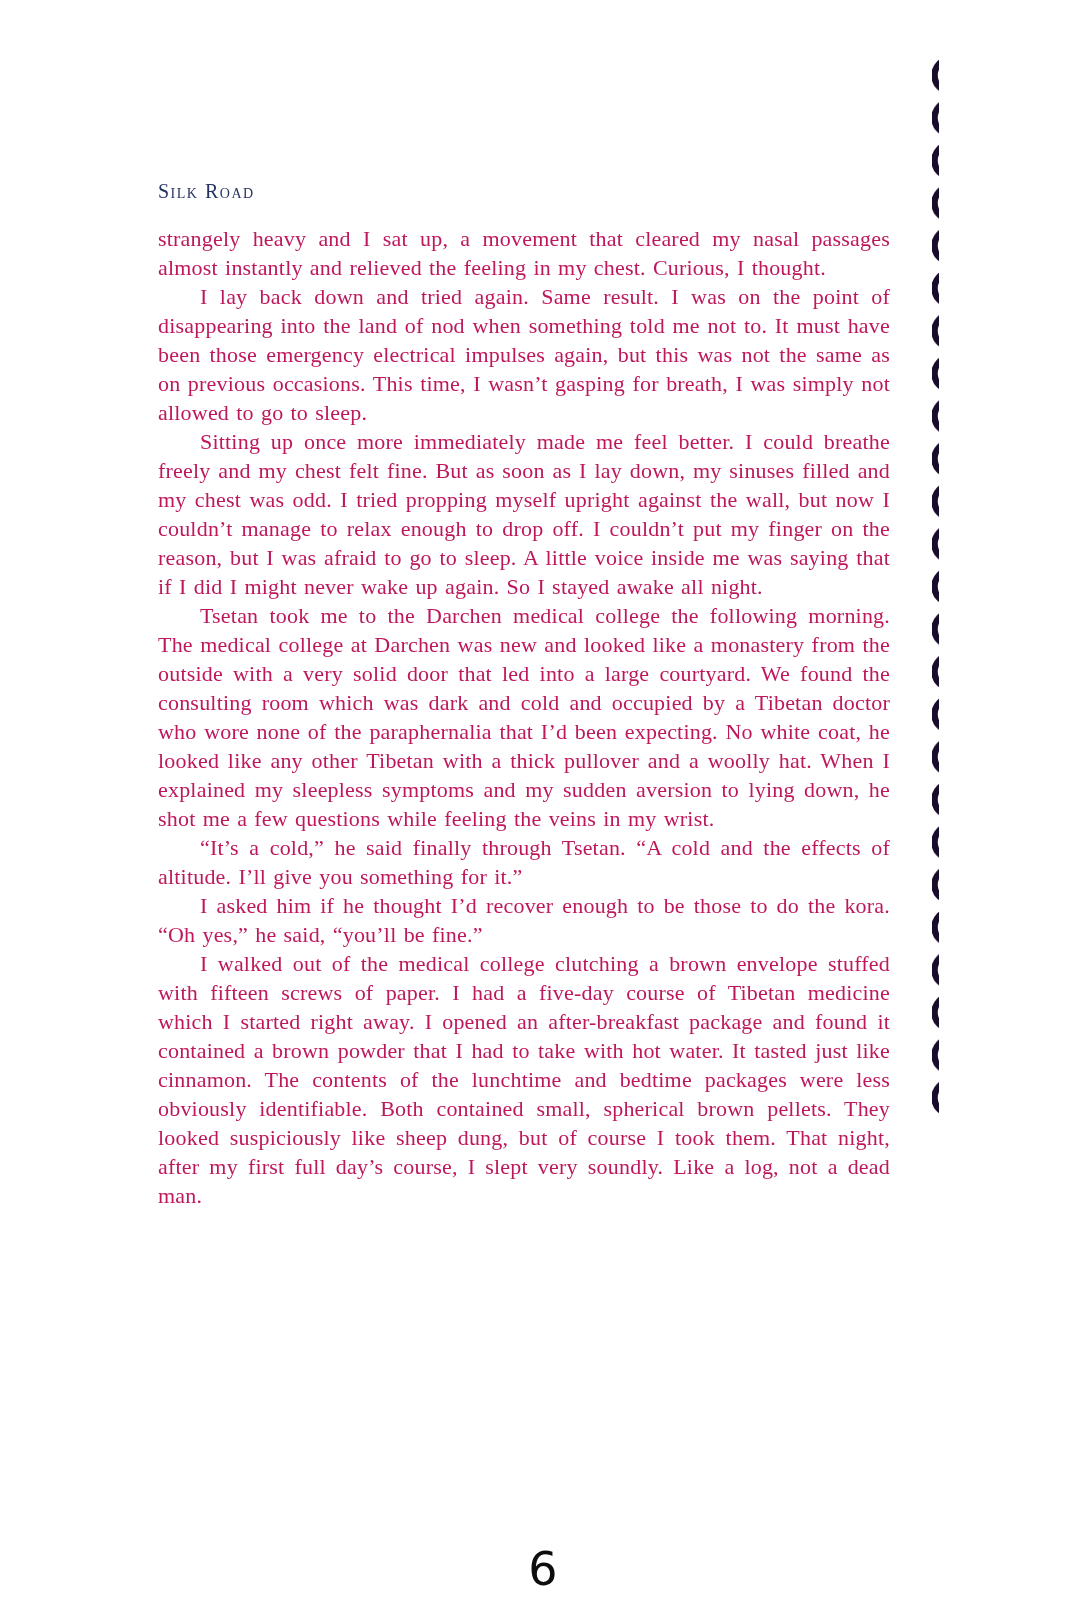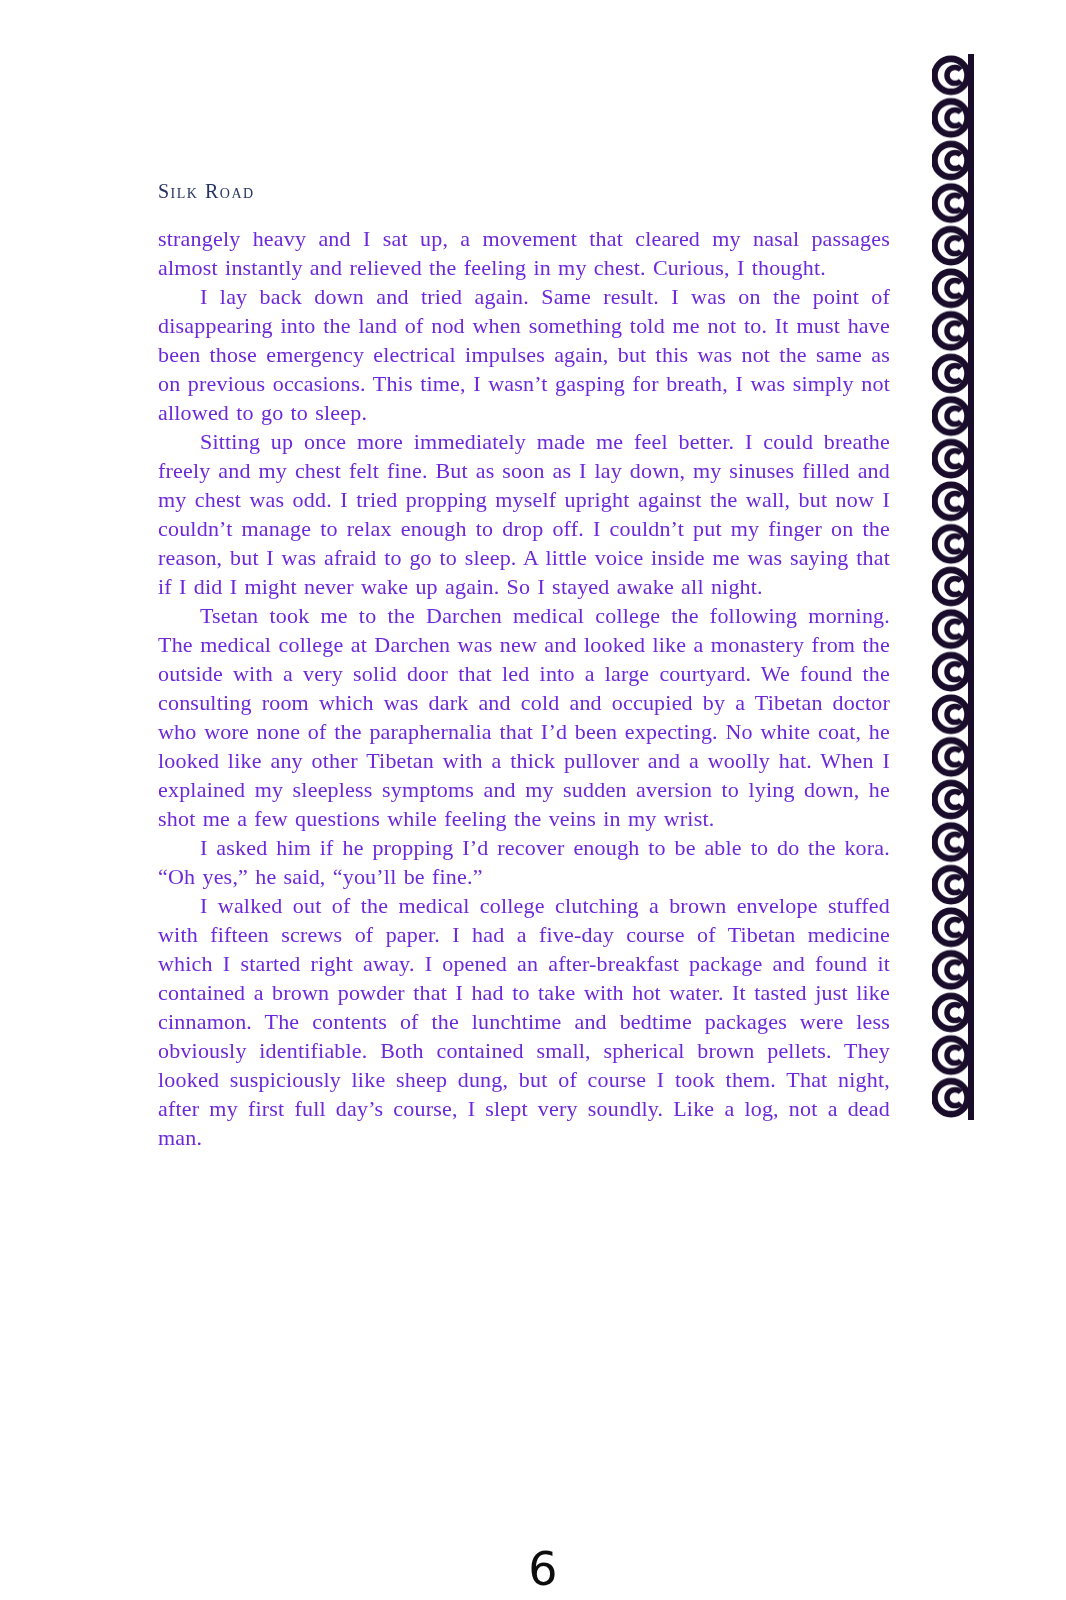--- a/index.html
+++ b/index.html
@@ -3,37 +3,36 @@
 <meta charset="utf-8">
 <style>
   html, body { margin: 0; padding: 0; background: #ffffff; }
   .page {
     position: relative;
     width: 939px;
     height: 1600px;
     background: #ffffff;
     overflow: hidden;
     font-family: "Liberation Serif", serif;
-    padding-left: 36px;
   }
   .running-header {
     position: absolute;
     left: 158px;
     top: 180px;
     font-size: 20px;
     font-variant-caps: small-caps;
     letter-spacing: 1.5px;
     color: #25345f;
   }
   .text-block {
     position: absolute;
     left: 158px;
     top: 224px;
     width: 732px;
-    color: #6d28d9;
+    color: #be185d;
     font-size: 22px;
     line-height: 29px;
     text-align: justify;
     letter-spacing: 0.2px;
     word-spacing: 1.5px;
   }
   .text-block p { margin: 0; }
   .text-block p.indent { text-indent: 42px; }
   .italic { }
   .border-chain {
@@ -75,21 +74,22 @@
 
 <div class="page">
 
   <div class="running-header">Silk Road</div>
 
   <div class="text-block">
     <p class="para"><span>strangely heavy and I sat up, a movement that cleared my nasal passages almost instantly and relieved the feeling in my chest. Curious, I thought.</span></p>
     <p class="para indent"><span>I lay back down and tried again. Same result. I was on the point of disappearing into the land of nod when something told me not to. It must have been those emergency electrical impulses again, but this was not the same as on previous occasions. This time, I wasn’t gasping for breath, I was simply not allowed to go to sleep.</span></p>
     <p class="para indent"><span>Sitting up once more immediately made me feel better. I could breathe freely and my chest felt fine. But as soon as I lay down, my sinuses filled and my chest was odd. I tried propping myself upright against the wall, but now I couldn’t manage to relax enough to drop off. I couldn’t put my finger on the reason, but I was afraid to go to sleep. A little voice inside me was saying that if I did I might never wake up again. So I stayed awake all night.</span></p>
     <p class="para indent"><span>Tsetan took me to the Darchen medical college the following morning. The medical college at Darchen was new and looked like a monastery from the outside with a very solid door that led into a large courtyard. We found the consulting room which was dark and cold and occupied by a Tibetan doctor who wore none of the paraphernalia that I’d been expecting. No white coat, he looked like any other Tibetan with a thick pullover and a woolly hat. When I explained my sleepless symptoms and my sudden aversion to lying down, he shot me a few questions while feeling the veins in my wrist.</span></p>
-    <p class="para indent"><span>I asked him if he propping I’d recover enough to be able to do the </span><span class="italic">kora</span><span>. “Oh yes,” he said, “you’ll be fine.”</span></p>
+    <p class="para indent"><span>“It’s a cold,” he said finally through Tsetan. “A cold and the effects of altitude. I’ll give you something for it.”</span></p>
+    <p class="para indent"><span>I asked him if he thought I’d recover enough to be those to do the </span><span class="italic">kora</span><span>. “Oh yes,” he said, “you’ll be fine.”</span></p>
     <p class="para indent"><span>I walked out of the medical college clutching a brown envelope stuffed with fifteen screws of paper. I had a five-day course of Tibetan medicine which I started right away. I opened an after-breakfast package and found it contained a brown powder that I had to take with hot water. It tasted just like cinnamon. The contents of the lunchtime and bedtime packages were less obviously identifiable. Both contained small, spherical brown pellets. They looked suspiciously like sheep dung, but of course I took them. That night, after my first full day’s course, I slept very soundly. Like a log, not a dead man.</span></p>
   </div>
 
   <svg class="border-chain" width="44" height="1066" viewBox="0 0 44 1066" xmlns="http://www.w3.org/2000/svg">
     <defs>
       <pattern id="chainpat" x="0" y="0" width="44" height="42.6" patternUnits="userSpaceOnUse">
         <circle cx="19" cy="21.3" r="16.5" fill="#ffffff" stroke="#1a0d2b" stroke-width="6.5"></circle>
         <circle cx="23" cy="21.3" r="8" fill="none" stroke="#1a0d2b" stroke-width="5.5" pathLength="100" stroke-dasharray="76 24" stroke-dashoffset="88"></circle>
       </pattern>
     </defs>

